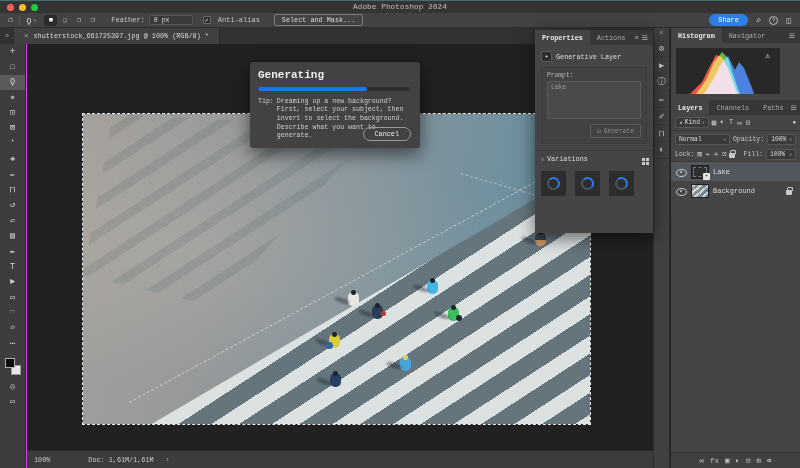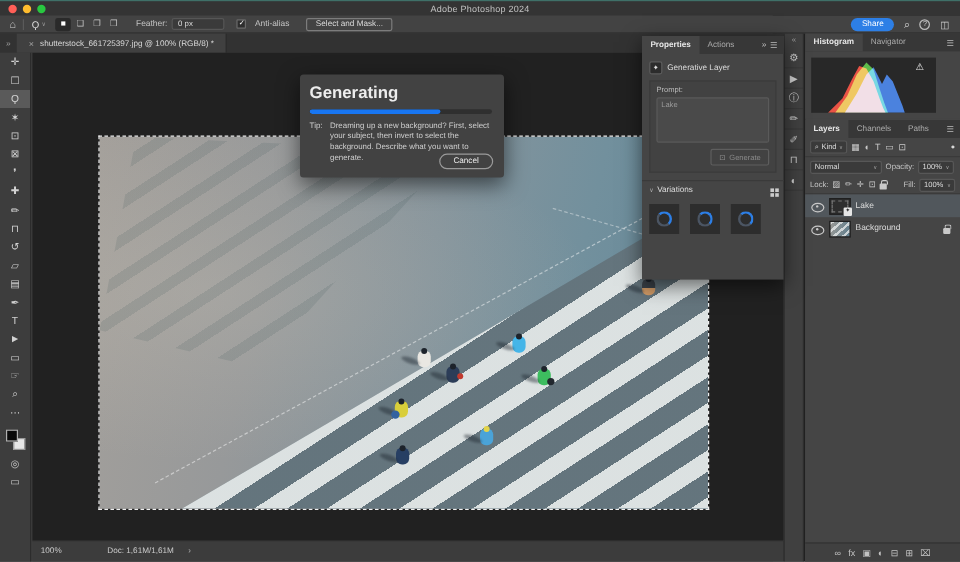--- a/index.html
+++ b/index.html
@@ -1,19 +1,19 @@
 <!DOCTYPE html>
 <html><head>
 <meta charset="utf-8">
 <style>
   * { margin:0; padding:0; box-sizing:border-box; }
   html,body { width:800px; height:468px; }
   body { font-family:"Liberation Sans", sans-serif; background:#212121; overflow:hidden;
          -webkit-font-smoothing:antialiased; color:#d6d6d6; }
-  .app { position:relative; width:644px; height:468px; background:#404040; }
+  .app { position:relative; width:644px; height:468px; background:#d946ef;font-family:Liberation Mono, monospace; }
 
   
   .titlebar { position:absolute; left:0; top:0; width:800px; height:13px; background:#343434;
               border-top:1px solid #3f7068; }
   .traffic { position:absolute; left:7px; top:3px; display:flex; gap:5px; }
   .traffic span { width:7px; height:7px; border-radius:50%; display:block; }
   .app-title { position:absolute; left:0; right:0; top:2px; text-align:center; font-size:7.5px;
                color:#c2c2c2; letter-spacing:.2px; }
 
   
@@ -178,21 +178,21 @@
   .grid4 { margin-left:auto; margin-right:2px; width:3px; height:3px; background:#cccccc;
            box-shadow:4px 0 #cccccc, 0 4px #cccccc, 4px 4px #cccccc; }
   .v-thumbs { display:flex; gap:9px; margin-top:8px; }
   .v-thumb { width:25px; height:25px; background:#2d2d2d; display:flex; align-items:center; justify-content:center; }
   .spinner { width:13px; height:13px; border-radius:50%; border:2.5px solid #4b5563;
              border-top-color:#2d7fe6; border-right-color:#2d7fe6; }
 
   
   .gendialog { position:absolute; left:250px; top:62px; width:170px; height:86px; background:#424242;
                border-radius:3px; box-shadow:0 6px 18px rgba(0,0,0,.55); z-index:40; padding:7px 8px; }
-  .gd-title { font-size:14px; font-weight:bold; color:#ededed; }
+  .gd-title { font-size:11px; font-weight:bold; color:#ededed; }
   .gd-track { margin-top:6px; width:152px; height:3.5px; background:#2f2f2f; border-radius:2px; overflow:hidden; }
   .gd-fill { height:100%; background:#1876f2; border-radius:2px; }
   .gd-tip { display:flex; gap:3px; margin-top:7px; font-size:6.6px; line-height:1.32; color:#cfcfcf; }
   .gd-tip .tip-label { flex:0 0 14px; }
   .gd-cancel { position:absolute; right:9px; bottom:7px; border:1px solid #9a9a9a; border-radius:8px;
                padding:2px 11px; font-size:6.8px; color:#eeeeee; }
 </style>
 </head>
 <body>
 

